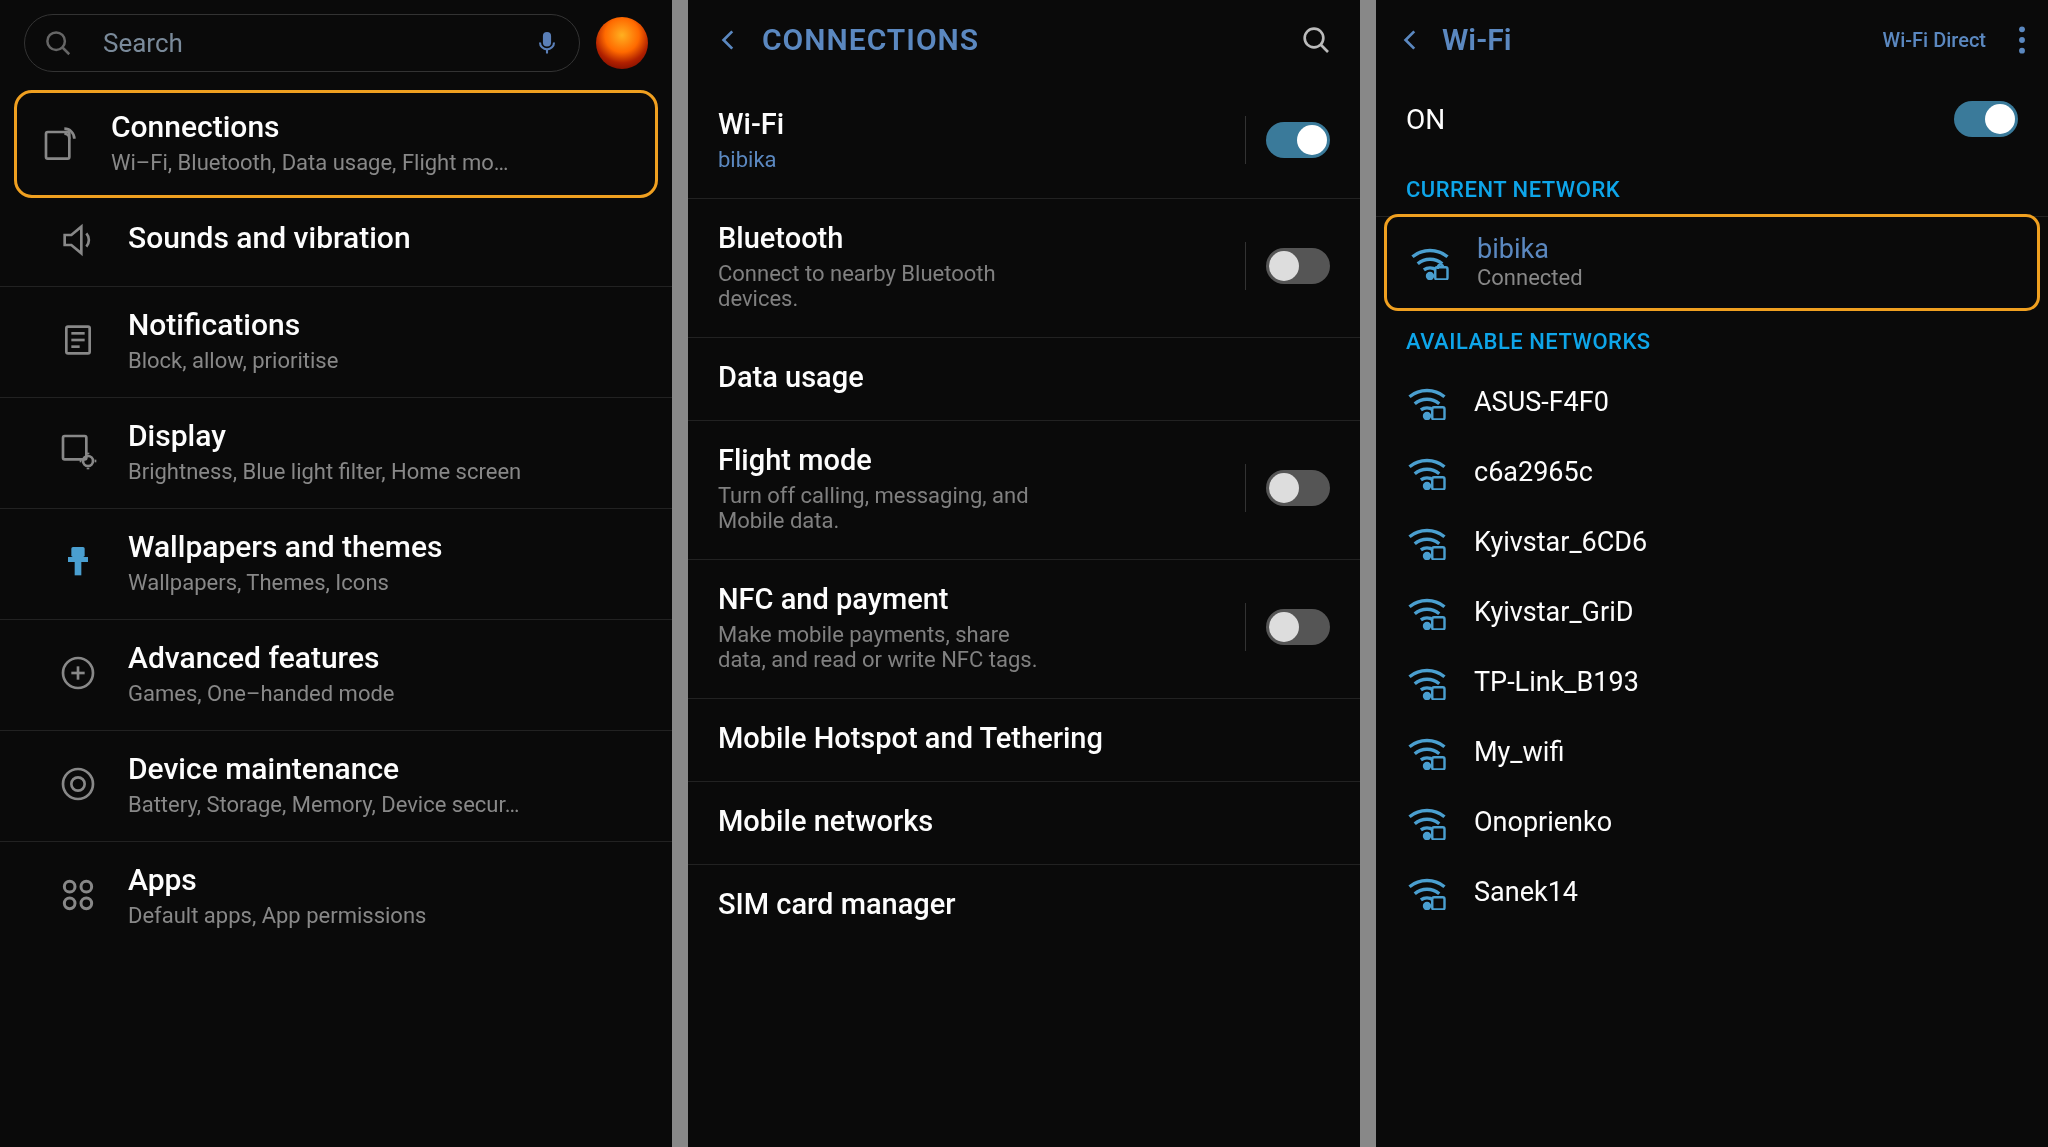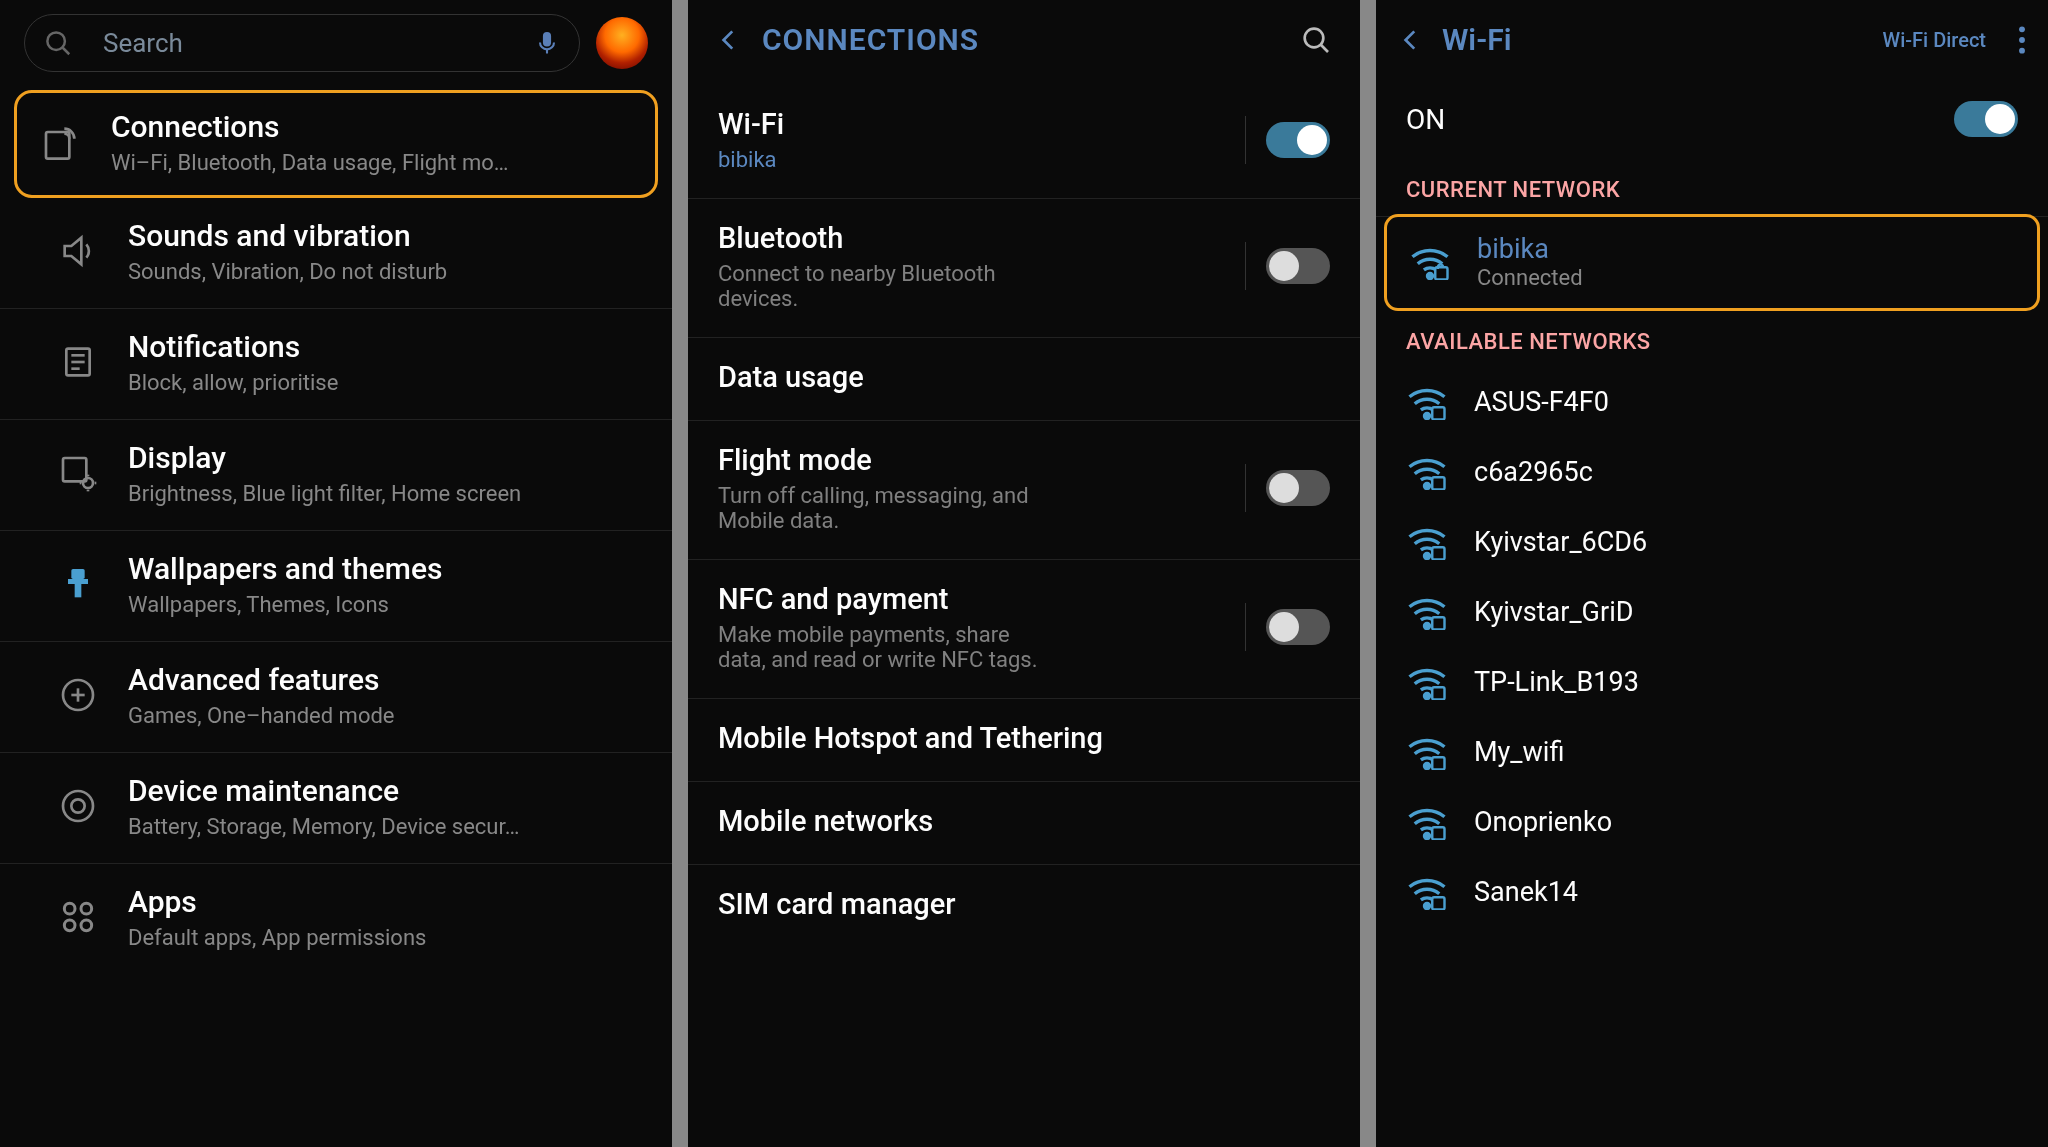--- a/index.html
+++ b/index.html
@@ -147,21 +147,21 @@
   .p3-header .direct {
     color: #5b88c0; font-size: 20px; font-weight: 500; margin-right: 14px;
   }
   .p3-header .more { color: #5b88c0; }
   .on-row {
     display: flex; align-items: center;
     padding: 18px 30px 22px 30px;
   }
   .on-row .lbl { color: #fdfdfd; font-size: 28px; flex: 1; }
   .section-label {
-    color: #fca5a5; font-size: 22px; font-weight: 500;
+    color: #0ea5e9; font-size: 22px; font-weight: 500;
     padding: 18px 30px 14px 30px;
     border-bottom: 1px solid #222;
     letter-spacing: 0.5px;
   }
   .wifi-row {
     display: flex; align-items: center; gap: 26px;
     padding: 16px 30px 18px 30px;
   }
   .wifi-row .icon { width: 42px; flex-shrink: 0; }
   .wifi-row .ssid {
@@ -219,21 +219,20 @@
 
   <div class="settings-item">
     <div class="icon-slot">
       <svg width="40" height="40" viewBox="0 0 24 24" fill="none" stroke="currentColor" stroke-width="1.6">
           <path d="M4 9v6h4l6 5V4l-6 5H4z"></path>
           <path d="M17 8a6 6 0 0 1 0 8"></path>
         </svg>
     </div>
     <div class="text-col">
       <div class="title">Sounds and vibration</div>
-      <div class="sub">Sounds, Vibration, Do not disturb</div>
     </div>
   </div>
 
   <div class="settings-item">
     <div class="icon-slot">
       <svg width="40" height="40" viewBox="0 0 24 24" fill="none" stroke="currentColor" stroke-width="1.6">
           <rect x="5" y="4" width="14" height="16" rx="1"></rect>
           <line x1="8" y1="8" x2="16" y2="8"></line>
           <line x1="8" y1="12" x2="16" y2="12"></line>
           <line x1="8" y1="16" x2="13" y2="16"></line>

